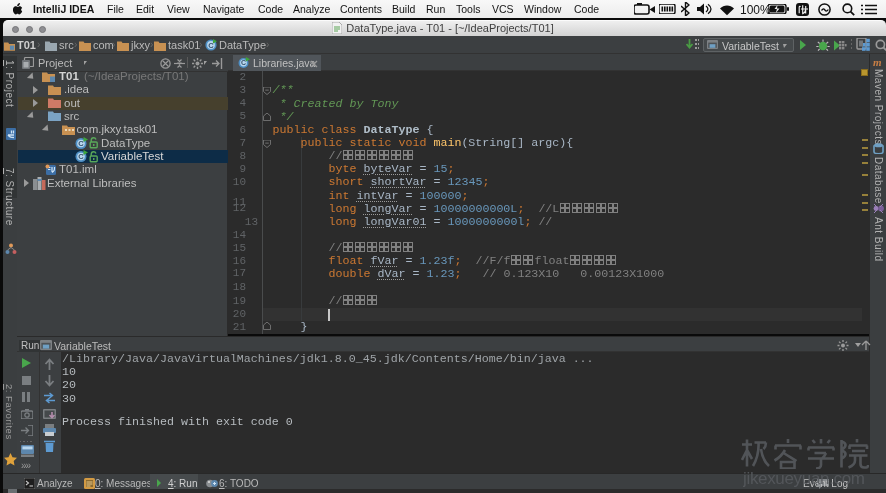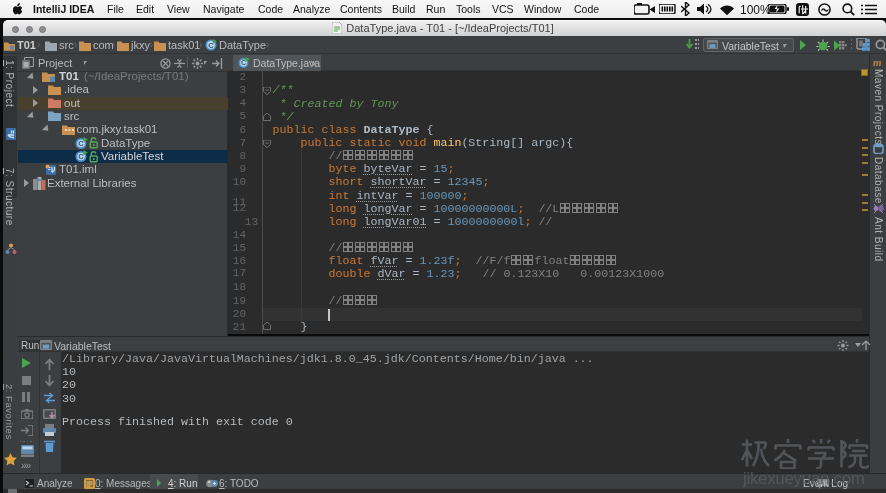--- a/index.html
+++ b/index.html
@@ -356,21 +356,21 @@
 <span class="trow" style="left:47px;top:176.5px">External Libraries</span>
 </div>
 <div class="a" id="tabbar"></div>
 <div class="a" id="tab1">
 <svg class="a" style="left:5px;top:2px" width="12" height="12" viewBox="0 0 12 12">
       <circle cx="5.5" cy="6" r="5" fill="#4e8fc4"></circle>
       <circle cx="5.5" cy="6" r="3.4" fill="#b8d6ee"></circle>
       <text x="5.5" y="8.4" font-size="7" font-family="Liberation Sans" font-weight="bold" fill="#35516b" text-anchor="middle">C</text>
       <path d="M7.8 0l4.2 2.3-4.2 2.3z" fill="#3da53d"></path>
     </svg>
-<span class="a" style="left:20px;top:2px">DataType.java</span>
+<span class="a" style="left:20px;top:2px">Libraries.java</span>
 <svg class="a" style="left:77px;top:4.5px" width="8" height="8" viewBox="0 0 8 8">
       <path d="M1 1l6 6M7 1 1 7" stroke="#9a9a9a" stroke-width="1.3"></path>
     </svg>
 </div>
 <div class="a" id="editor">
 <div class="a" style="left:0;top:237.2px;width:634px;height:13.2px;background:#323232"></div>
 <div class="a" style="left:72.5px;top:66px;width:1px;height:184px;background:#383b3d"></div>
 </div>
 <div class="a" id="gutter"></div>
 <div id="lns">

